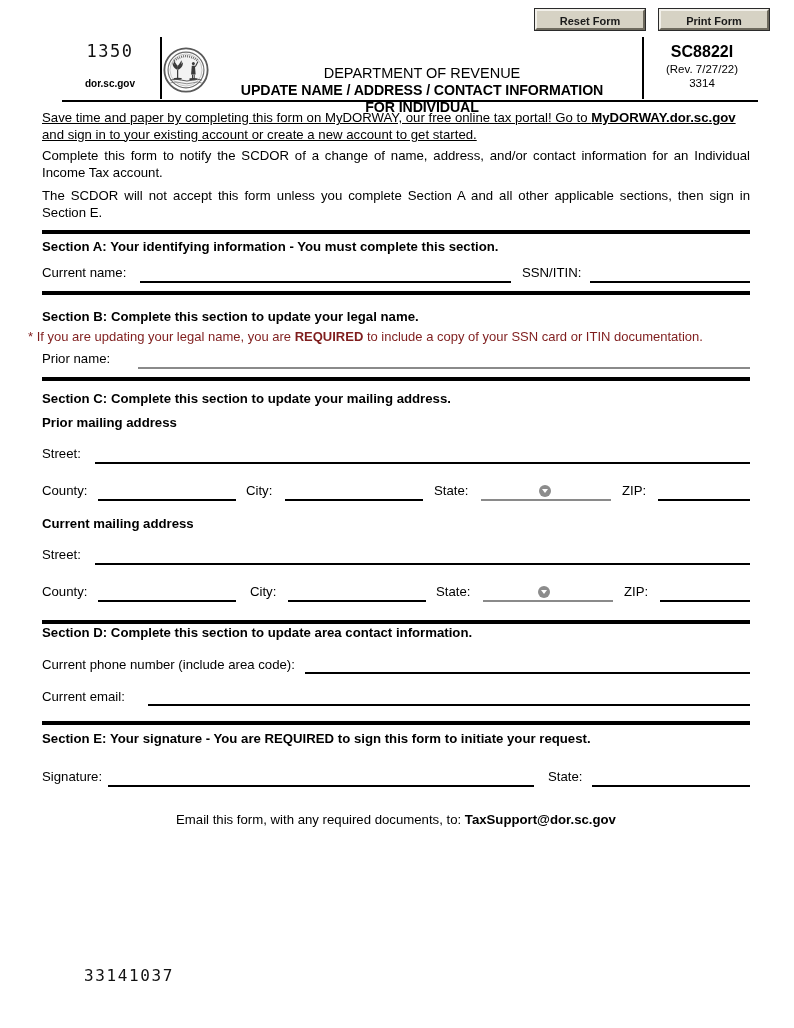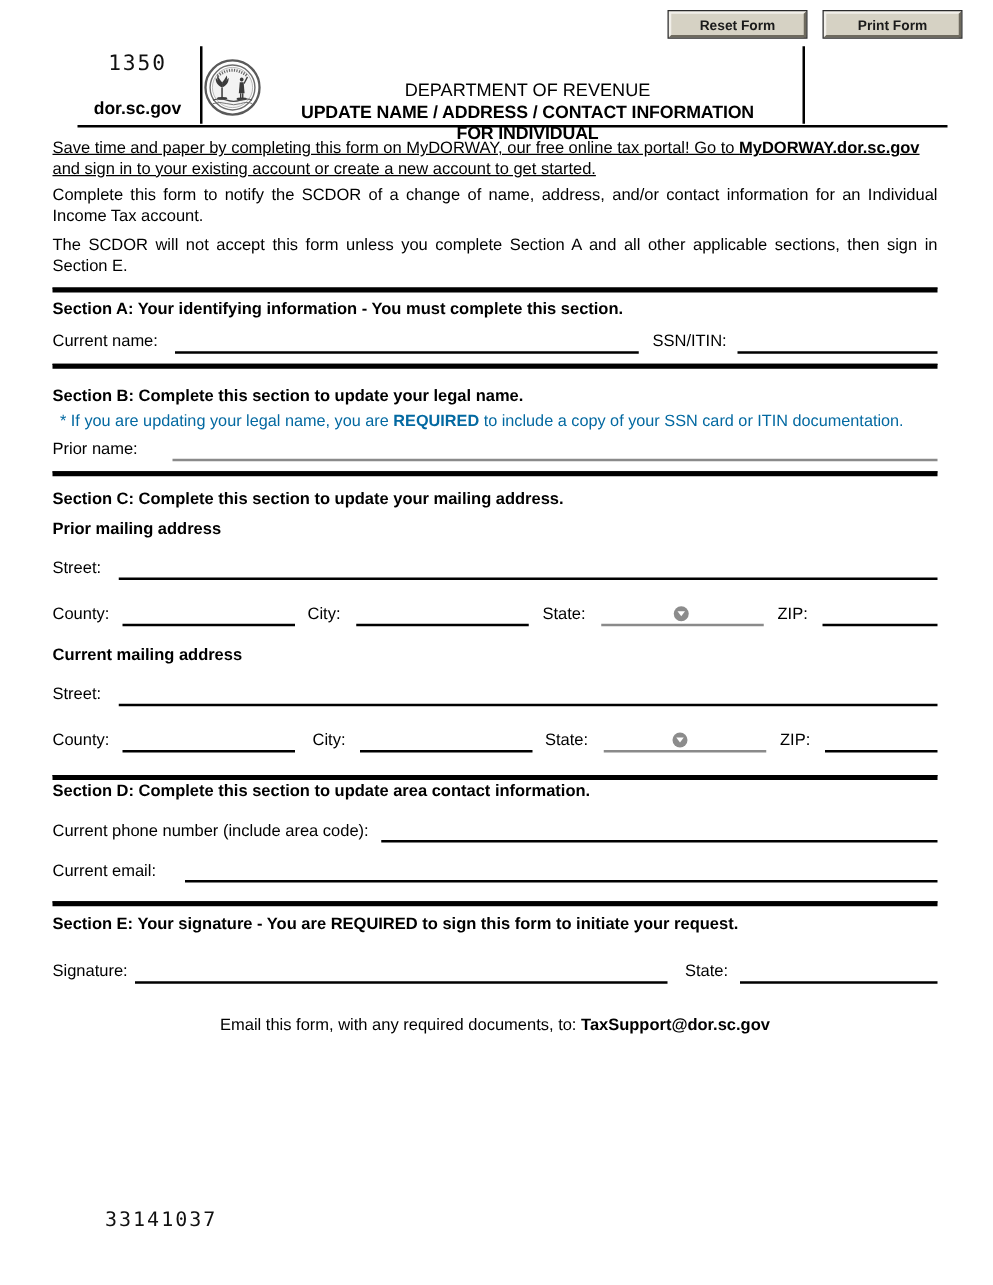--- a/index.html
+++ b/index.html
@@ -67,21 +67,21 @@
     position: absolute;
     top: 4px; left: 0; width: 96px;
     font-family: "DejaVu Sans Mono", monospace;
     font-size: 17px;
     letter-spacing: 1.5px;
     color: #111;
   }
   .hdr-url {
     position: absolute;
     top: 41px; left: 0; width: 96px;
-    font-size: 14px;
+    font-size: 10px;
     font-weight: bold;
     color: #000;
   }
   .hdr-rule-left {
     position: absolute;
     left: 98px; top: 0;
     width: 2px; height: 62px;
     background: #000;
   }
   .hdr-seal {
@@ -172,23 +172,23 @@
   .sec-head {
     position: absolute;
     left: 42px;
     font-size: 13.2px;
     font-weight: bold;
     color: #000;
     white-space: nowrap;
   }
   .sec-note {
     position: absolute;
-    left: 48px;
+    left: 28px;
     font-size: 13px;
-    color: #0369a1;
+    color: #7f1d1d;
     white-space: nowrap;
   }
   .sub-head {
     position: absolute;
     left: 42px;
     font-size: 13.2px;
     font-weight: bold;
     white-space: nowrap;
   }
 
@@ -291,20 +291,25 @@
   </div>
 
   <div class="hdr-center">
     <div class="hdr-dept">DEPARTMENT OF REVENUE</div>
     <div class="hdr-title">UPDATE NAME / ADDRESS / CONTACT INFORMATION</div>
     <div class="hdr-title">FOR INDIVIDUAL</div>
   </div>
 
   <div class="hdr-rule-right"></div>
 
+  <div class="hdr-right">
+    <div class="hdr-formno">SC8822I</div>
+    <div class="hdr-rev">(Rev. 7/27/22)</div>
+    <div class="hdr-code">3314</div>
+  </div>
 </div>
 <div class="hdr-bottom-rule"></div>
 
 <div class="para p1">
   <span>Save time and paper by completing this form on MyDORWAY, our free online tax portal! Go to </span><b>MyDORWAY.dor.sc.gov</b><span> and sign in to your existing account or create a new account to get started.</span>
 </div>
 
 <div class="para p2 justify">Complete this form to notify the SCDOR of a change of name, address, and/or contact information for an Individual Income Tax account.</div>
 
 <div class="para p3 justify">The SCDOR will not accept this form unless you complete Section A and all other applicable sections, then sign in Section E.</div>

